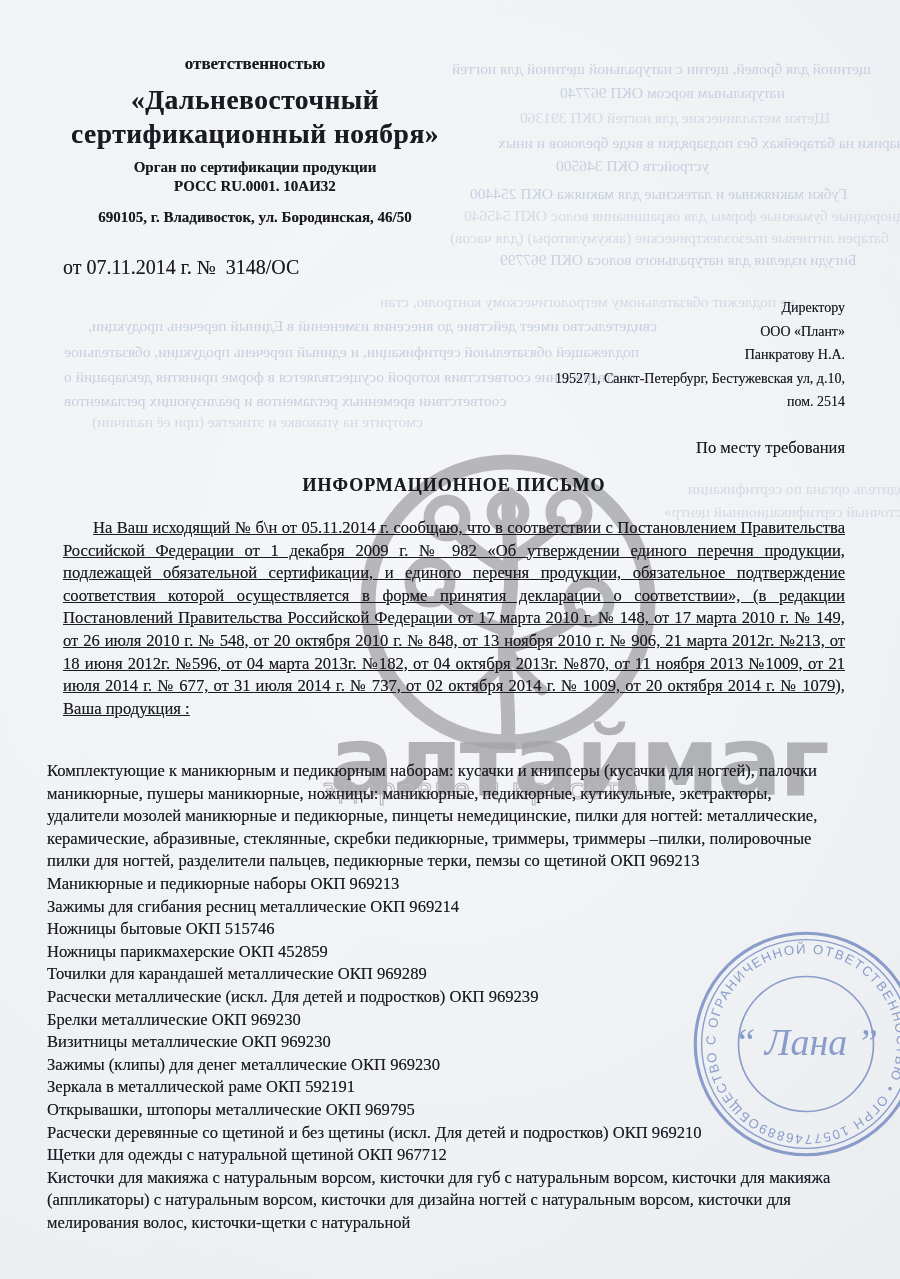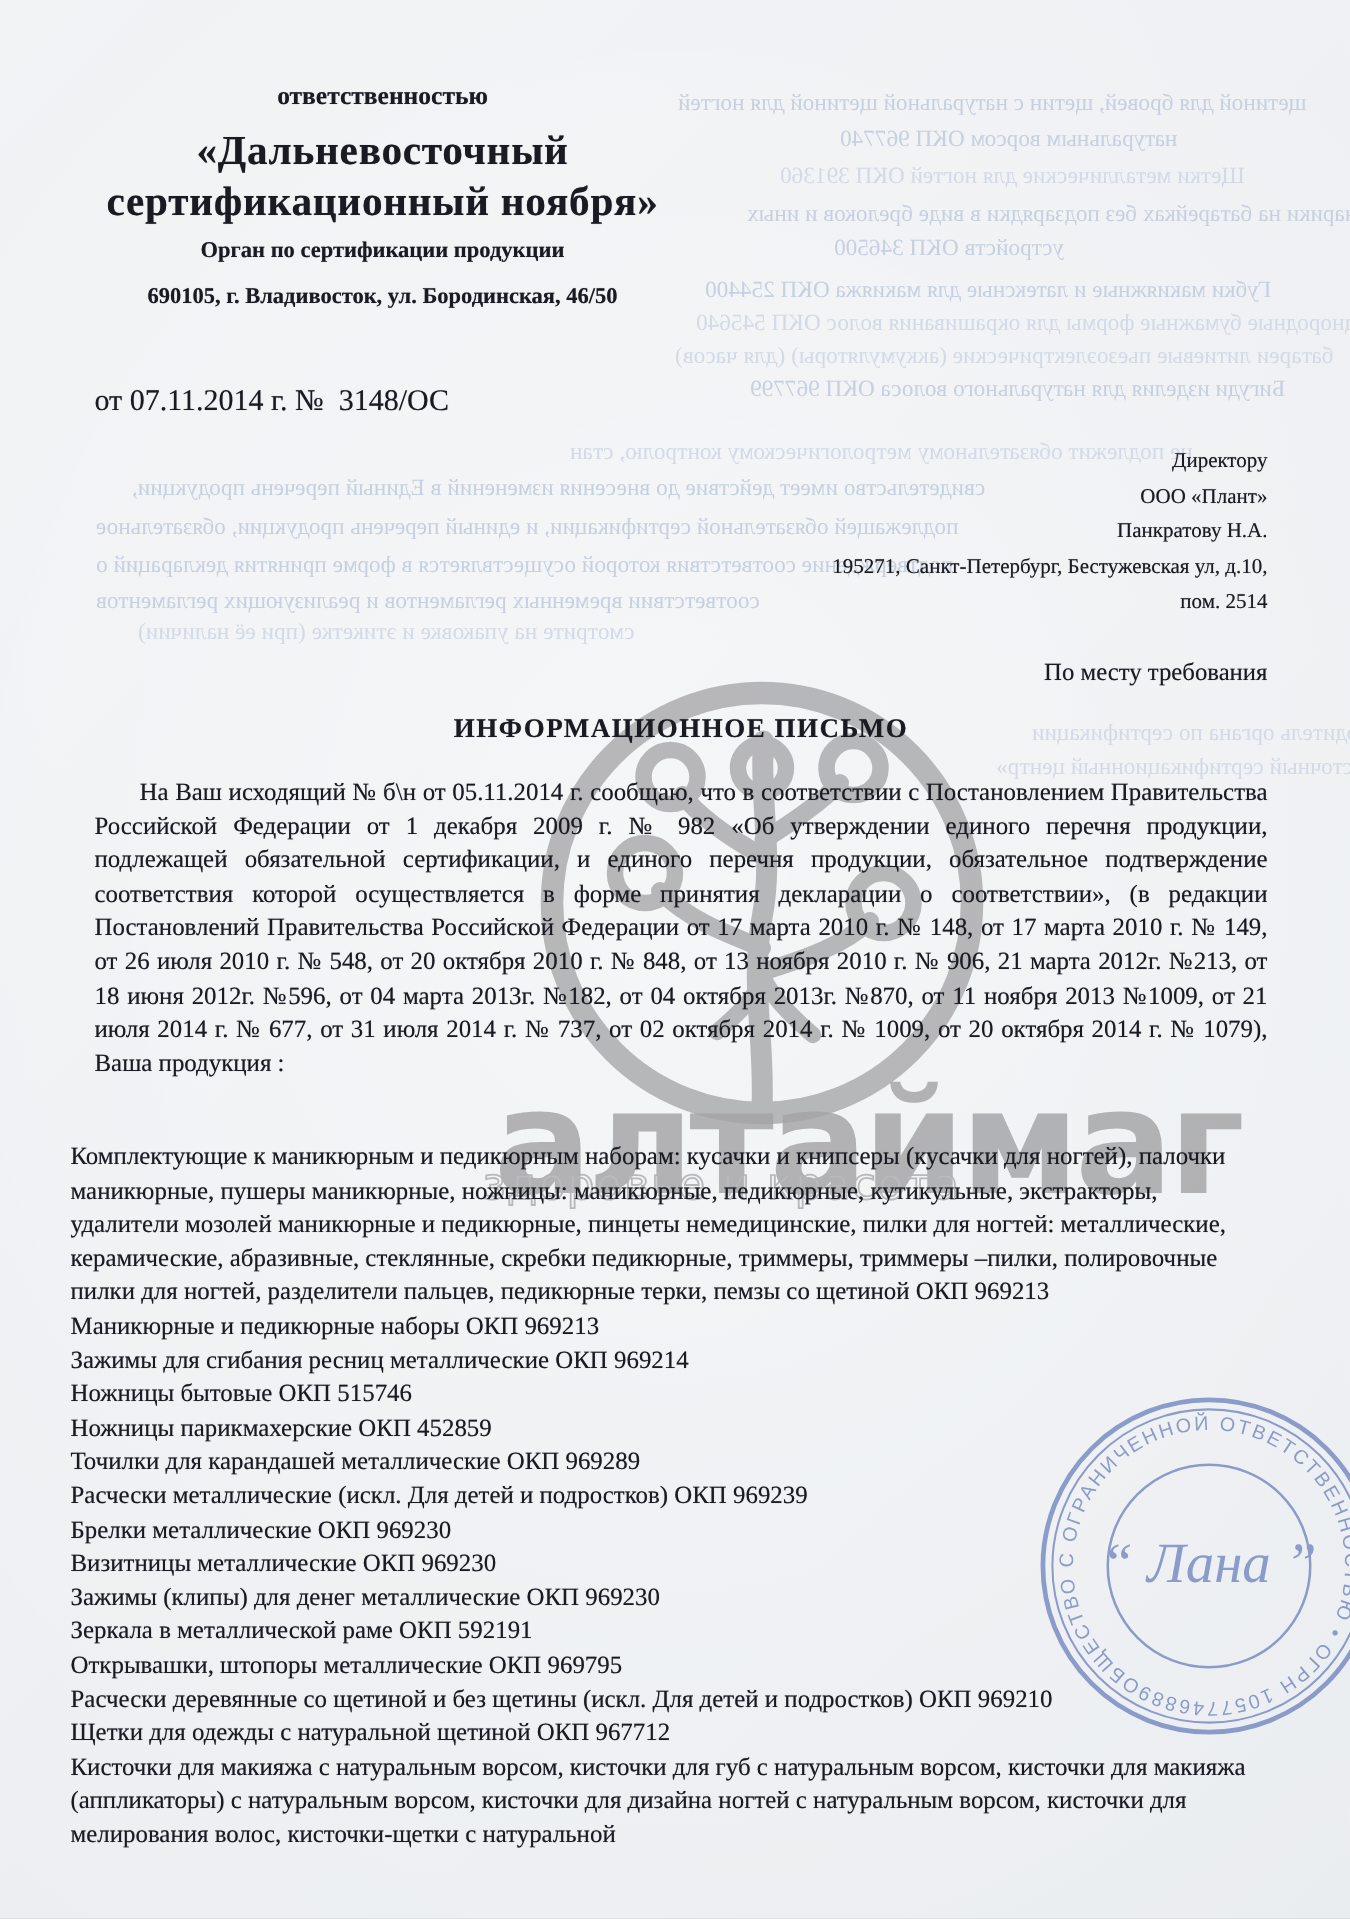--- a/index.html
+++ b/index.html
@@ -43,21 +43,21 @@
   .lh-orgtype{font-weight:bold;font-size:17px;line-height:23px;}
   .lh-name{font-weight:bold;font-size:27.5px;line-height:34px;margin-top:8px;letter-spacing:0.5px;}
   .lh-cert{font-weight:bold;font-size:15px;line-height:19px;margin-top:7px;}
   .lh-addr{font-weight:bold;font-size:15px;margin-top:13px;}
   .refline{left:63px;top:256px;font-weight:normal;font-size:20px;z-index:5;}
   .recipient{right:55px;top:296px;text-align:right;font-size:14px;line-height:23.5px;z-index:5;}
   .delivery{right:55px;top:438px;font-size:16.5px;z-index:5;}
   .doc-title{left:63px;top:475px;width:782px;text-align:center;font-size:18px;font-weight:600;letter-spacing:1px;z-index:5;}
   .body-par{
     left:63px;top:517px;width:782px;z-index:5;
-    font-size:16.6px;line-height:22.6px;text-align:justify;text-indent:30px;
+    font-size:16.6px;line-height:22.6px;text-align:justify;text-indent:30px;text-decoration:underline;
   }
   .products{left:47px;top:760px;width:797px;z-index:5;font-size:16.6px;line-height:22.6px;}
   .products p{margin:0;}
   .prod-item{white-space:nowrap;}
   .txt{text-shadow:0 0 0.5px rgba(26,26,40,0.55);}
 </style>
 </head>
 <body>
 
 <div class="page">
@@ -124,20 +124,21 @@
       </g>
       <text x="110" y="120" text-anchor="middle" font-family="Liberation Serif, DejaVu Serif, serif" font-style="italic" font-size="36" fill="#8093c6">“ Лана ”</text>
     </svg>
   </div>
 
   <div class="abs letterhead txt">
     <div class="lh-orgtype">ответственностью</div>
     <div class="lh-name">«Дальневосточный</div>
     <div class="lh-name" style="margin-top:0;">сертификационный ноября»</div>
     <div class="lh-cert">Орган по сертификации продукции</div>
+    <div class="lh-cert" style="margin-top:0;">РОСС RU.0001. 10АИ32</div>
     <div class="lh-addr">690105, г. Владивосток, ул. Бородинская, 46/50</div>
   </div>
 
   <div class="abs refline txt">от 07.11.2014 г. №&nbsp; 3148/ОС</div>
 
   <div class="abs recipient txt">
     <div>Директору</div>
     <div>ООО «Плант»</div>
     <div>Панкратову Н.А.</div>
     <div>195271, Санкт-Петербург, Бестужевская ул, д.10,</div>

